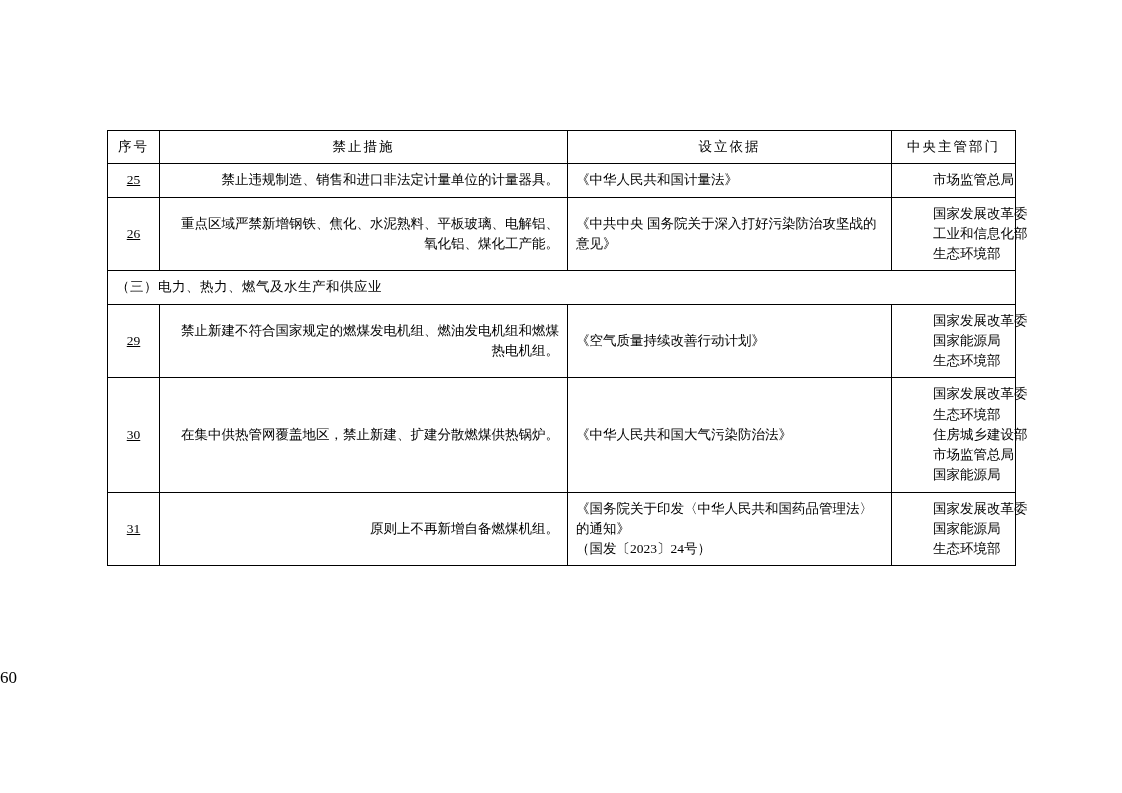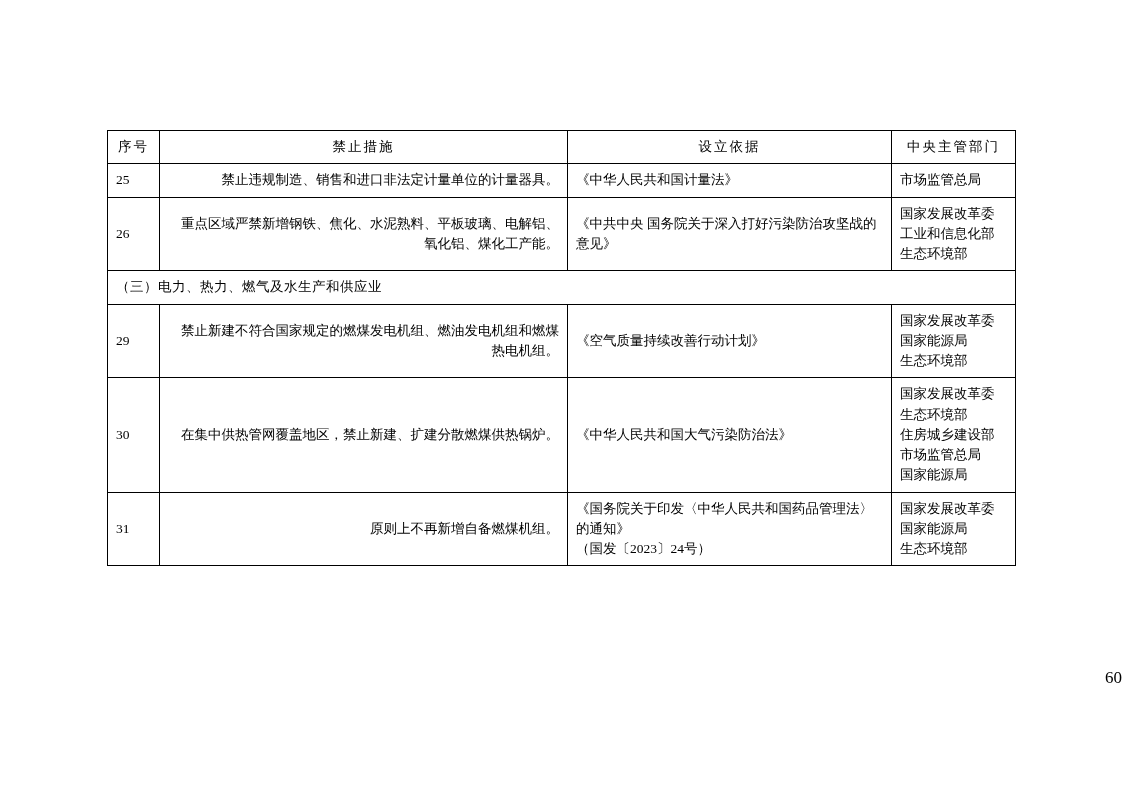--- a/index.html
+++ b/index.html
@@ -47,23 +47,25 @@
   .col-dept { width: 124px; }
 
   thead td {
     text-align: center;
     font-weight: bold;
     font-size: 15px;
     letter-spacing: 2px;
     padding: 10px 4px;
   }
   td.seq {
+    text-align: center;
     vertical-align: middle;
     font-family: "Liberation Serif", serif;
     font-size: 13.5px;
+    text-decoration: underline;
   }
   td.measure {
     text-align: right;
     vertical-align: middle;
   }
   td.basis {
     text-align: left;
     vertical-align: middle;
   }
   td.dept {
@@ -73,29 +75,29 @@
     line-height: 1.45;
   }
   td.section-row {
     text-align: left;
     font-size: 15px;
     font-weight: bold;
     letter-spacing: 0.5px;
     padding: 10px 10px;
     font-family: Liberation Serif, serif;
   }
-  .dept-line { display: block; white-space: nowrap; }
+  .dept-line { display: block; white-space: nowrap; margin-left: 33px; }
   .basis-line { display: block; }
   .measure-text { display: block; }
   .page-number {
     position: absolute;
     left: 0;
     top: 668px;
     width: 1122px;
-    text-align: right;
+    text-align: left;
     font-size: 17px;
     font-family: "Liberation Serif", serif;
   }
 </style>
 </head>
 <body>
 
 <div class="page">
   <div class="table-wrap">
     <table class="doc-table">

